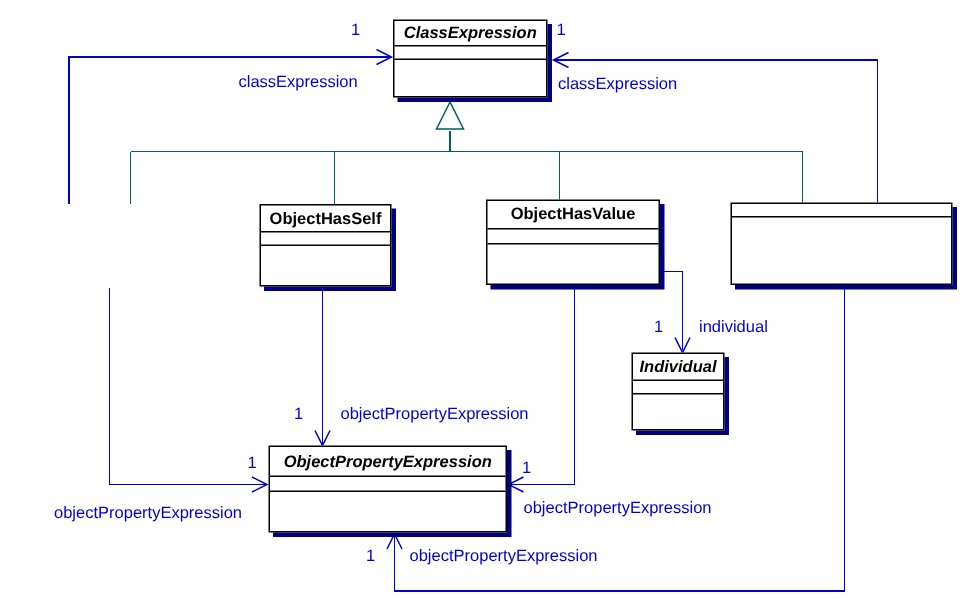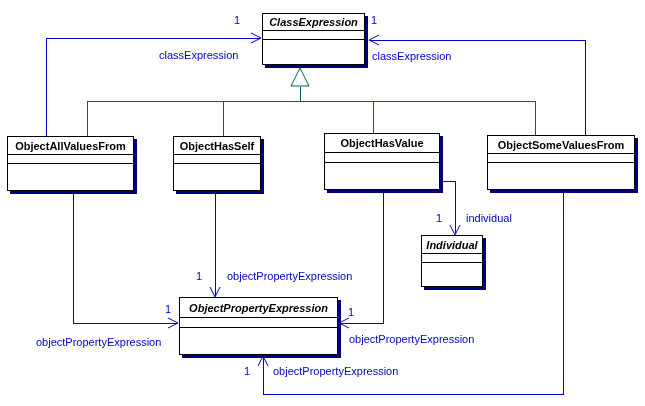--- a/index.html
+++ b/index.html
@@ -66,40 +66,34 @@
       <path d="M450 225 L455 235 L460 225" shape-rendering="auto"></path>
     </g>
   </svg>
 
   <div class="cls abstract" style="left:262px;top:13px;width:103px;height:52px">
     <div class="cls-name" style="height:17px">ClassExpression</div>
     <div class="cls-attrs" style="height:9px"></div>
     <div class="cls-ops"></div>
   </div>
 
-  <div class="cls" style="left:7px;top:136px;width:127px;height:55px">
-    <div class="cls-name" style="height:18px">ObjectAllValuesFrom</div>
-    <div class="cls-attrs" style="height:9px"></div>
-    <div class="cls-ops"></div>
-  </div>
 
   <div class="cls" style="left:173px;top:136px;width:88px;height:55px">
     <div class="cls-name" style="height:18px">ObjectHasSelf</div>
     <div class="cls-attrs" style="height:9px"></div>
     <div class="cls-ops"></div>
   </div>
 
   <div class="cls" style="left:324px;top:133px;width:116px;height:57px">
     <div class="cls-name" style="height:19px">ObjectHasValue</div>
     <div class="cls-attrs" style="height:10px"></div>
     <div class="cls-ops"></div>
   </div>
 
   <div class="cls" style="left:487px;top:135px;width:148px;height:55px">
-    <div class="cls-name" style="height:18px">ObjectSomeValuesFrom</div>
     <div class="cls-attrs" style="height:9px"></div>
     <div class="cls-ops"></div>
   </div>
 
   <div class="cls abstract" style="left:421px;top:235px;width:62px;height:52px">
     <div class="cls-name" style="height:18px">Individual</div>
     <div class="cls-attrs" style="height:9px"></div>
     <div class="cls-ops"></div>
   </div>
 

